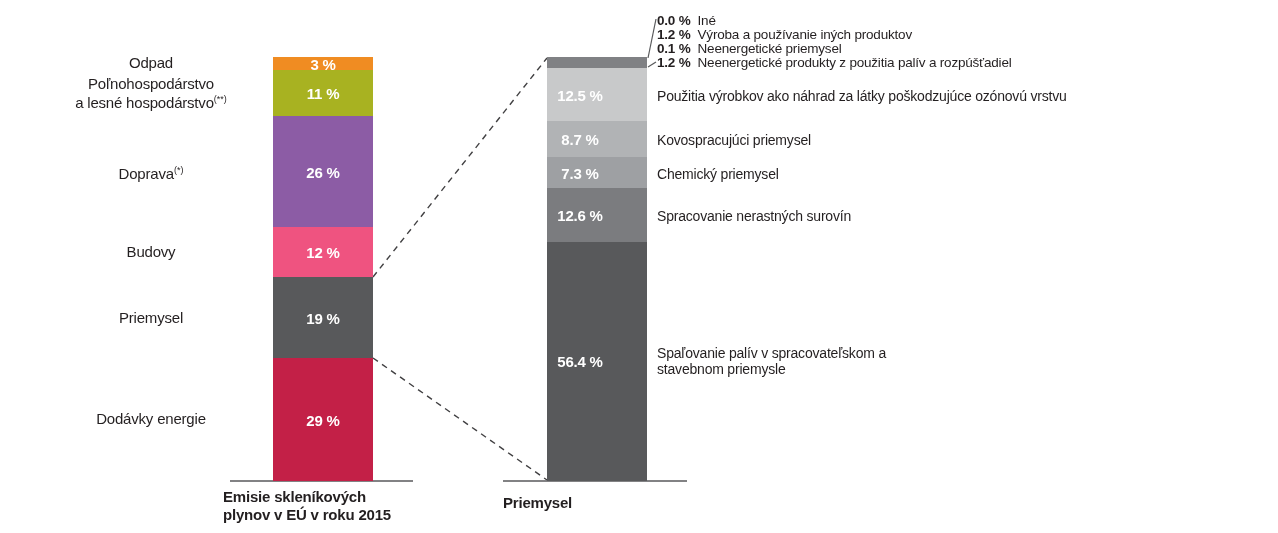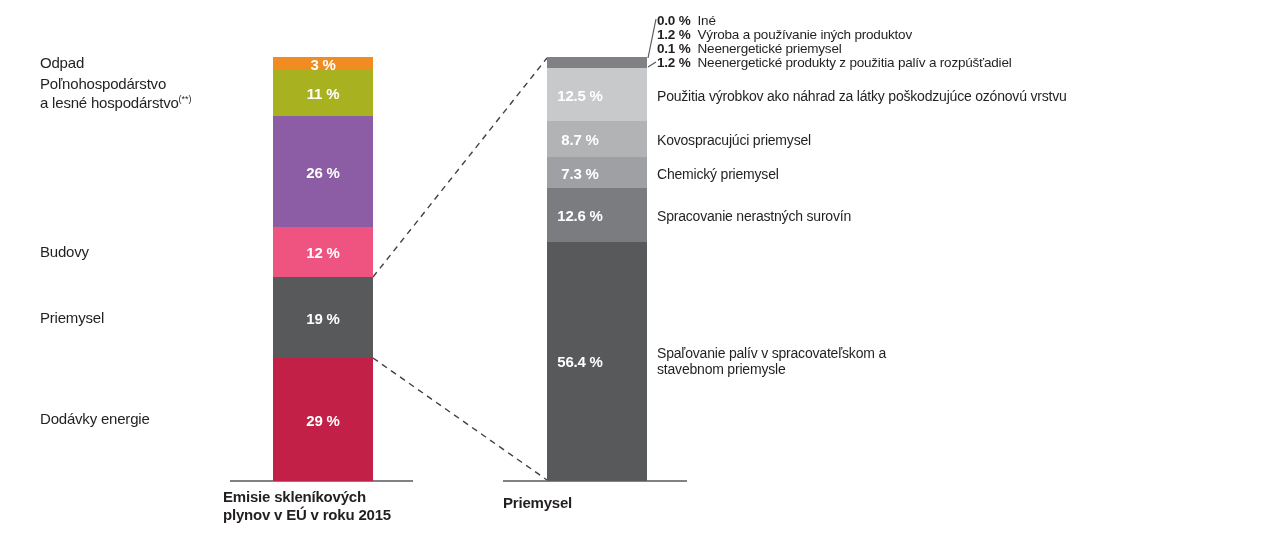--- a/index.html
+++ b/index.html
@@ -3,21 +3,21 @@
 <meta charset="utf-8">
 <style>
   html,body{margin:0;padding:0;background:#fff;}
   .canvas{
     position:relative;width:1278px;height:533px;background:#ffffff;overflow:hidden;
     font-family:"Liberation Sans", sans-serif;color:#231f20;letter-spacing:-0.2px;
   }
   .bar{position:absolute;top:57px;width:100px;height:424px;display:flex;flex-direction:column;}
   .bar .seg{width:100%;}
   .cat-label{
-    position:absolute;left:40px;width:222px;text-align:left;
+    position:absolute;left:40px;width:222px;text-align:center;
     font-size:15px;line-height:15.5px;transform:translateY(-50%);
   }
   .cat-label sup{font-size:9px;letter-spacing:0;}
   .pct{
     position:absolute;width:100px;text-align:center;transform:translateY(-50%);
     color:#ffffff;font-weight:bold;font-size:15px;line-height:15px;
   }
   .pct-left{left:273px;}
   .pct-right{left:518px;padding-left:12px;}
   .seg-label{
@@ -46,20 +46,21 @@
     <line x1="648" y1="67" x2="656" y2="62" stroke="#58595b" stroke-width="1.2"></line>
     <line x1="230" y1="481" x2="413" y2="481" stroke="#58595b" stroke-width="1.6"></line>
     <line x1="503" y1="481" x2="687" y2="481" stroke="#58595b" stroke-width="1.6"></line>
   </svg>
 
   <div class="cat-label" style="top:63px"><span>Odpad</span></div>
   <div class="cat-label" style="top:93px">
     <span>Poľnohospodárstvo</span><br>
     <span>a lesné hospodárstvo</span><sup>(**)</sup>
   </div>
+  <div class="cat-label" style="top:172px"><span>Doprava</span><sup>(*)</sup></div>
   <div class="cat-label" style="top:252px"><span>Budovy</span></div>
   <div class="cat-label" style="top:318px"><span>Priemysel</span></div>
   <div class="cat-label" style="top:419px"><span>Dodávky energie</span></div>
 
   <div class="bar" style="left:273px">
     <div class="seg" style="height: 3%; background: rgb(240, 140, 34);"></div>
     <div class="seg" style="height: 11%; background: rgb(168, 178, 33);"></div>
     <div class="seg" style="height: 26%; background: rgb(140, 92, 165);"></div>
     <div class="seg" style="height: 12%; background: rgb(239, 83, 128);"></div>
     <div class="seg" style="height: 19%; background: rgb(88, 89, 91);"></div>

